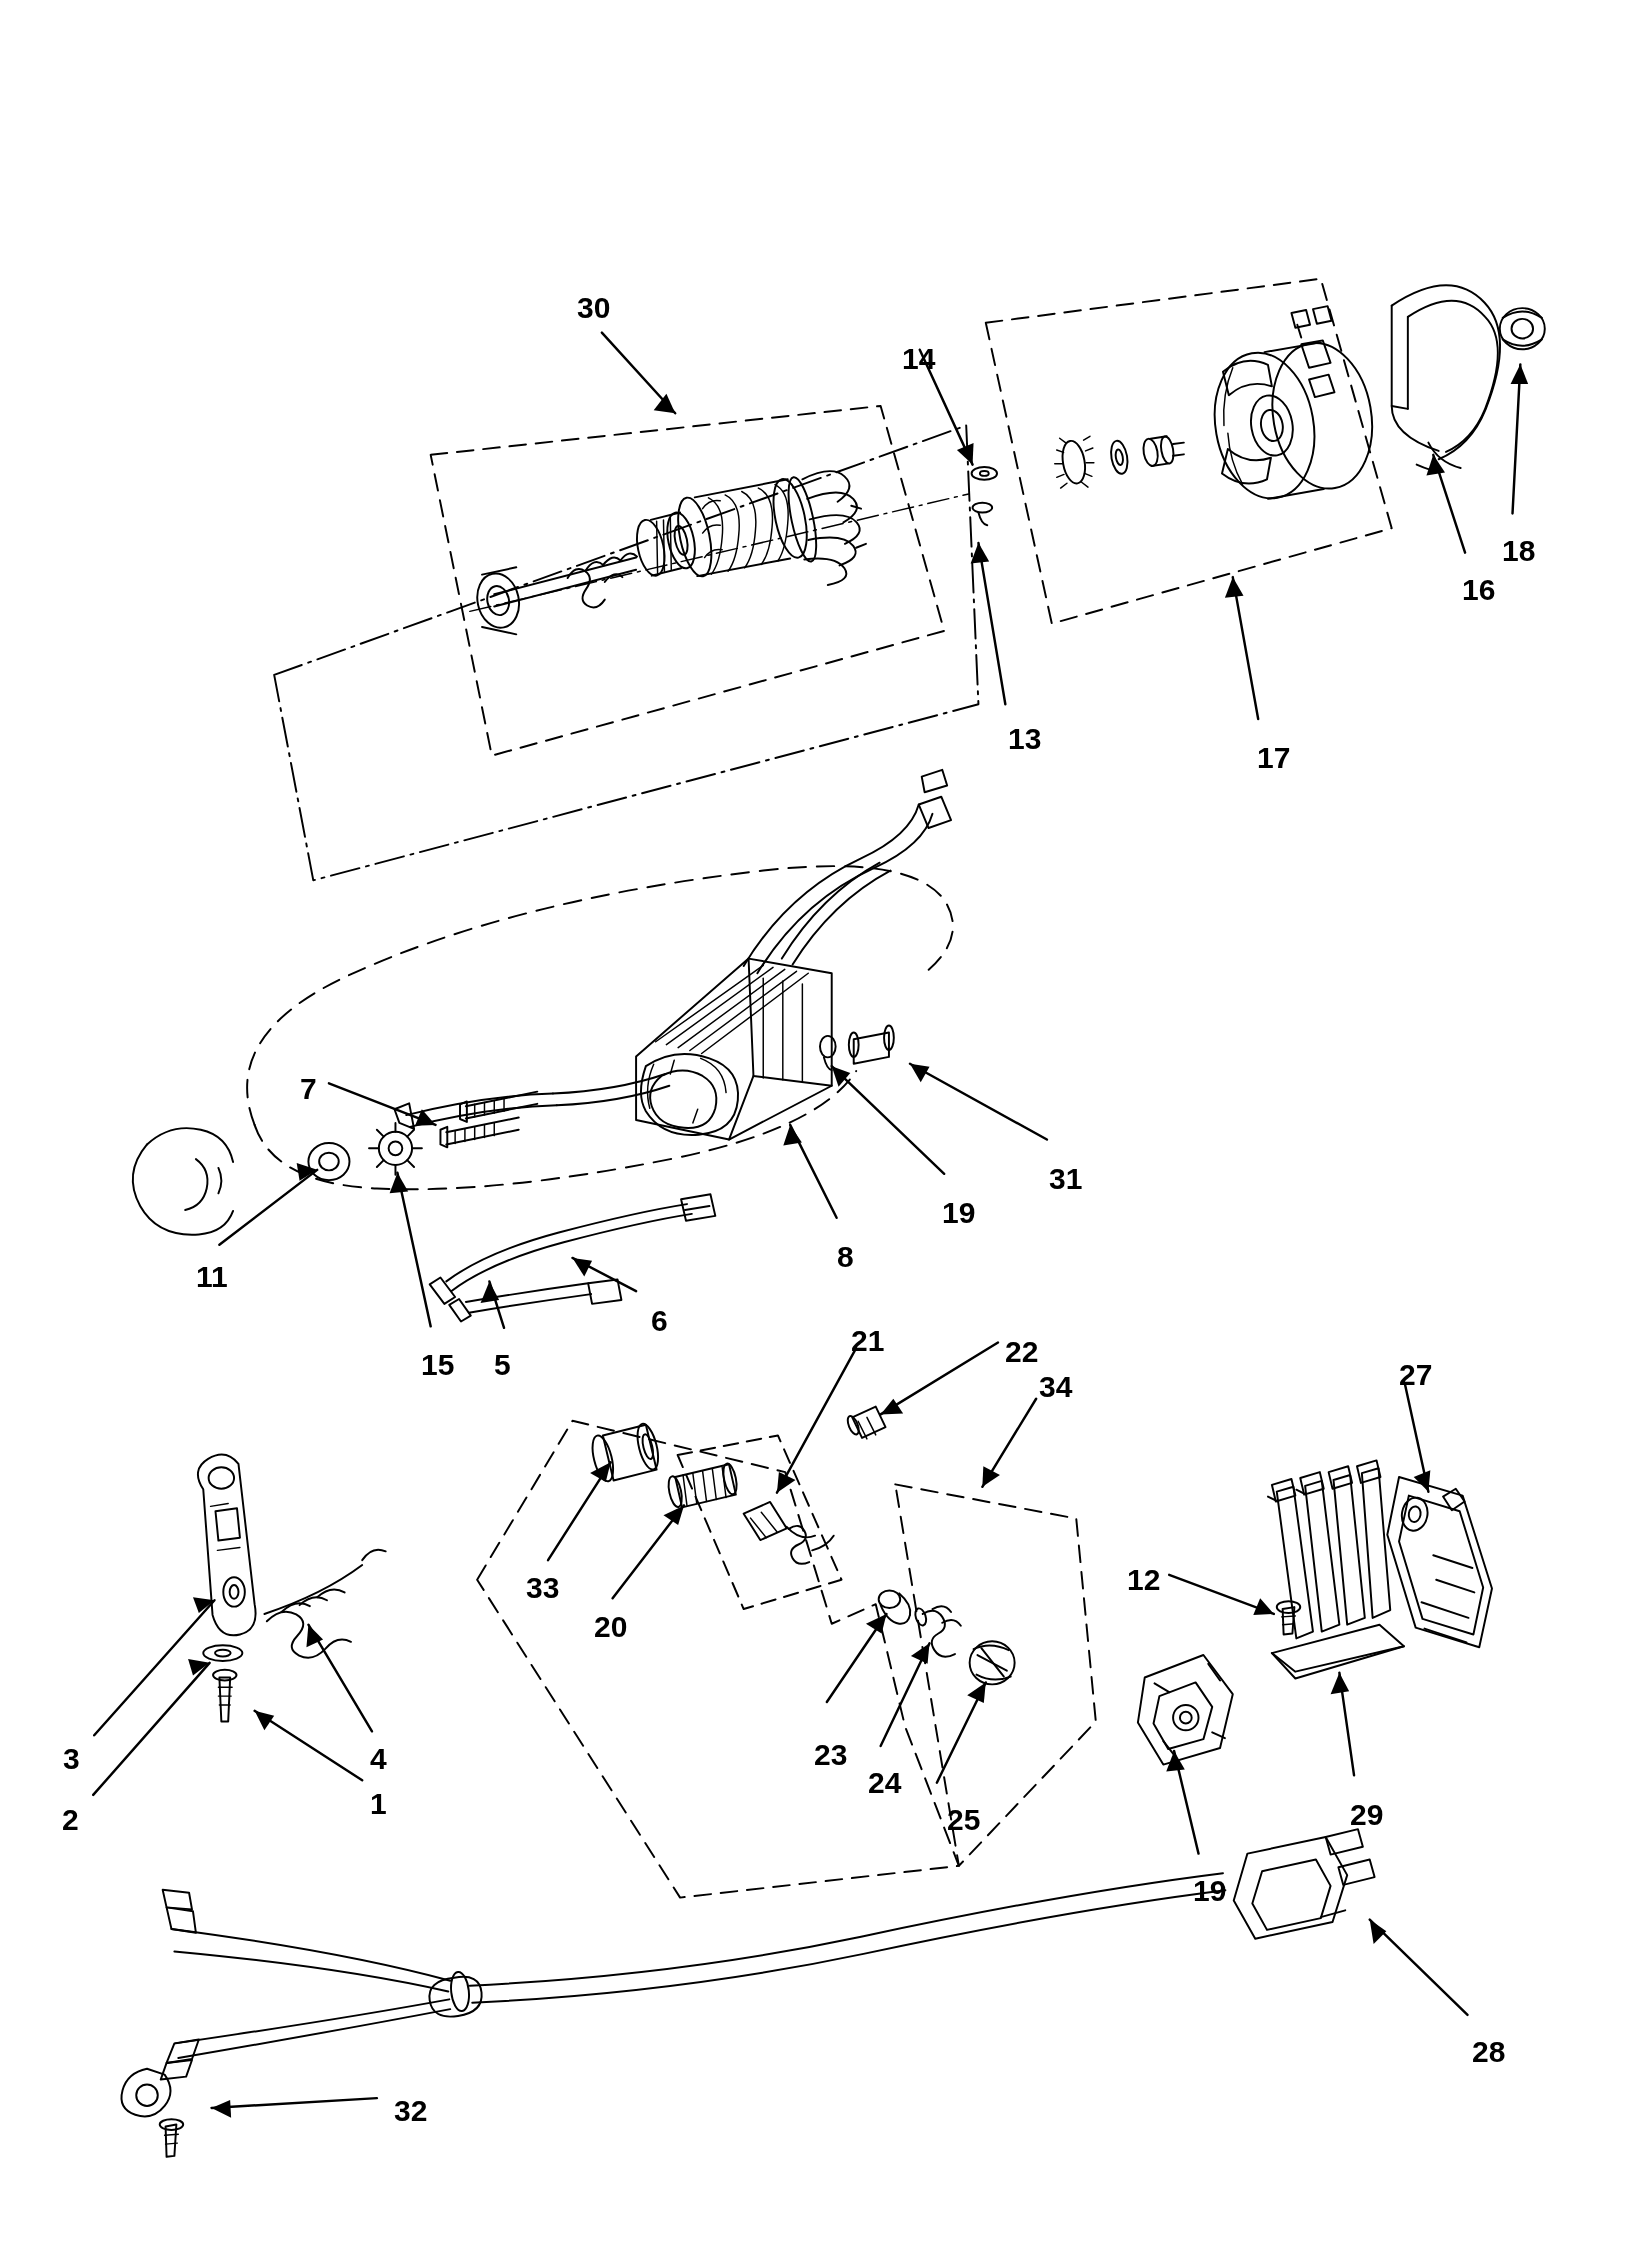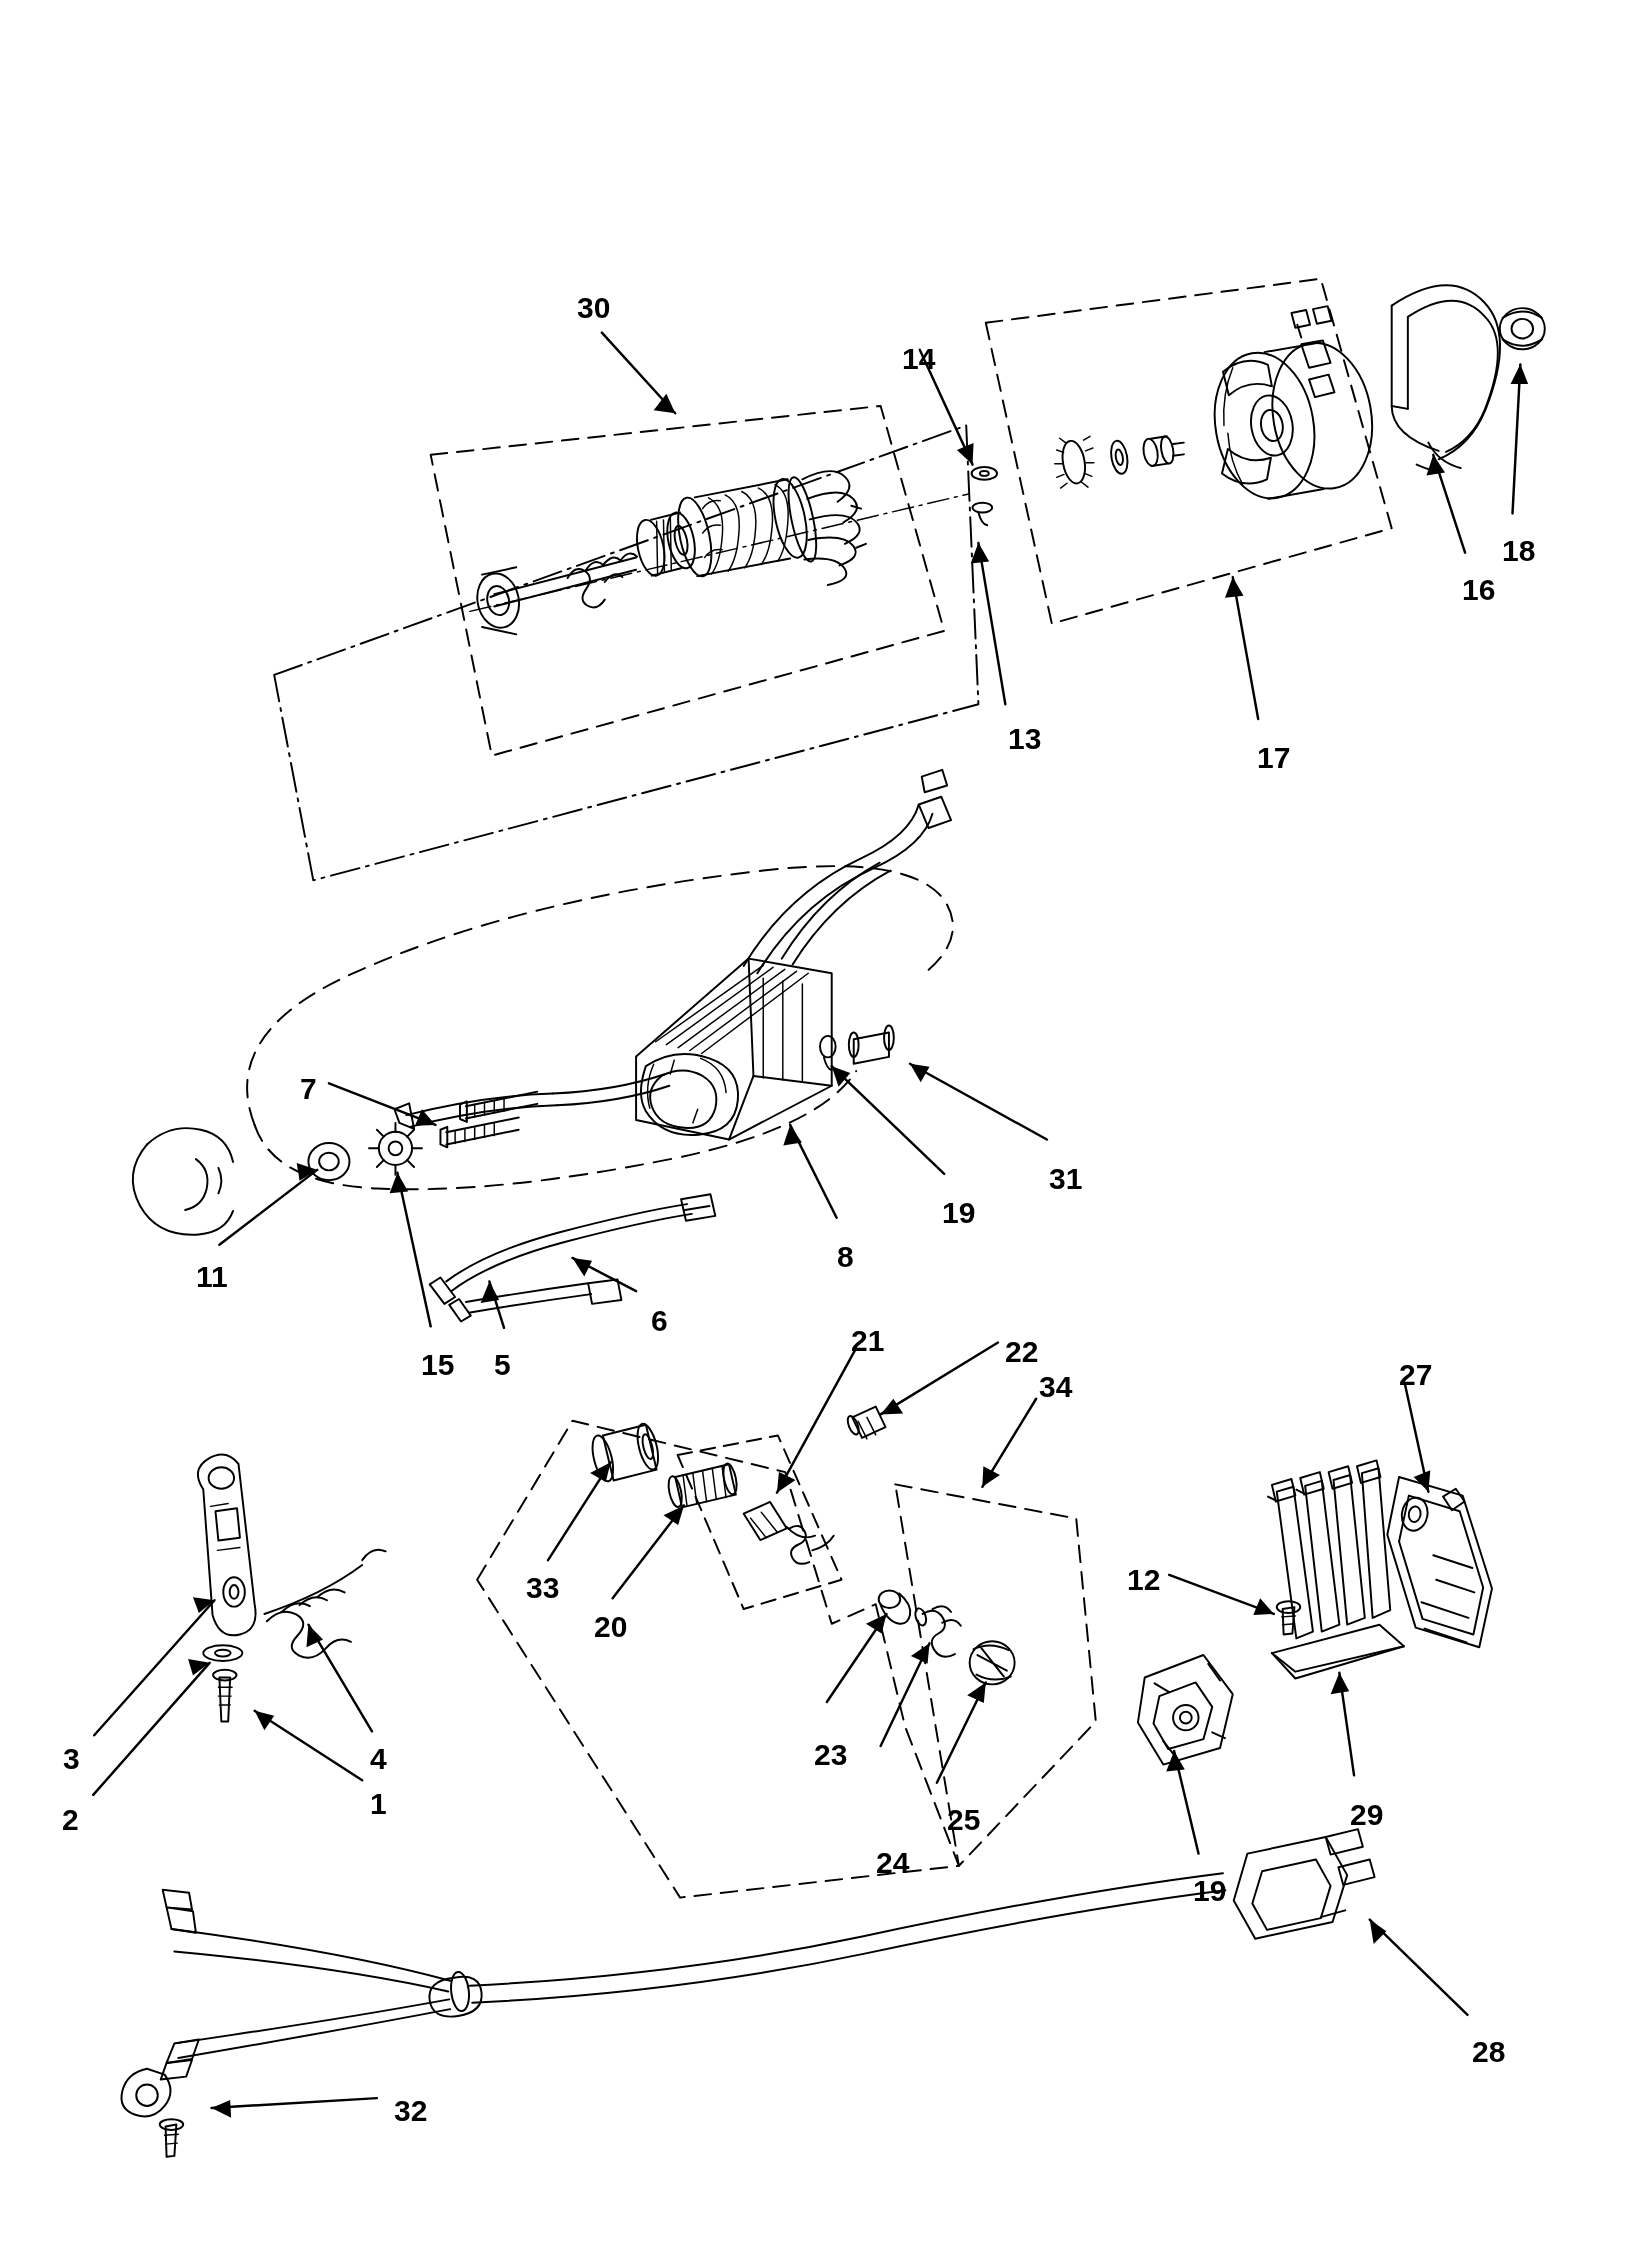--- a/index.html
+++ b/index.html
@@ -623,21 +623,21 @@
   <div class="callout" style="left:902px; top:320px;margin-top:24px;">14</div>
   <div class="callout" style="left:421px; top:1350px;">15</div>
   <div class="callout" style="left:1462px; top:575px;">16</div>
   <div class="callout" style="left:1257px; top:743px;">17</div>
   <div class="callout" style="left:1502px; top:536px;">18</div>
   <div class="callout" style="left:942px; top:1198px;">19</div>
   <div class="callout" style="left:594px; top:1612px;">20</div>
   <div class="callout" style="left:851px; top:1326px;">21</div>
   <div class="callout" style="left:1005px; top:1318px;margin-top:19px;">22</div>
   <div class="callout" style="left:814px; top:1740px;">23</div>
-  <div class="callout" style="left:868px; top:1848px;margin-left:8px;">24</div>
+  <div class="callout" style="left:868px; top:1768px;">24</div>
   <div class="callout" style="left:947px; top:1805px;">25</div>
   <div class="callout" style="left:1193px; top:1876px;">19</div>
   <div class="callout" style="left:1399px; top:1360px;">27</div>
   <div class="callout" style="left:1472px; top:2037px;">28</div>
   <div class="callout" style="left:1350px; top:1800px;">29</div>
   <div class="callout" style="left:577px; top:293px;">30</div>
   <div class="callout" style="left:1049px; top:1164px;">31</div>
   <div class="callout" style="left:394px; top:2096px;">32</div>
   <div class="callout" style="left:526px; top:1573px;">33</div>
   <div class="callout" style="left:1039px; top:1372px;">34</div>

